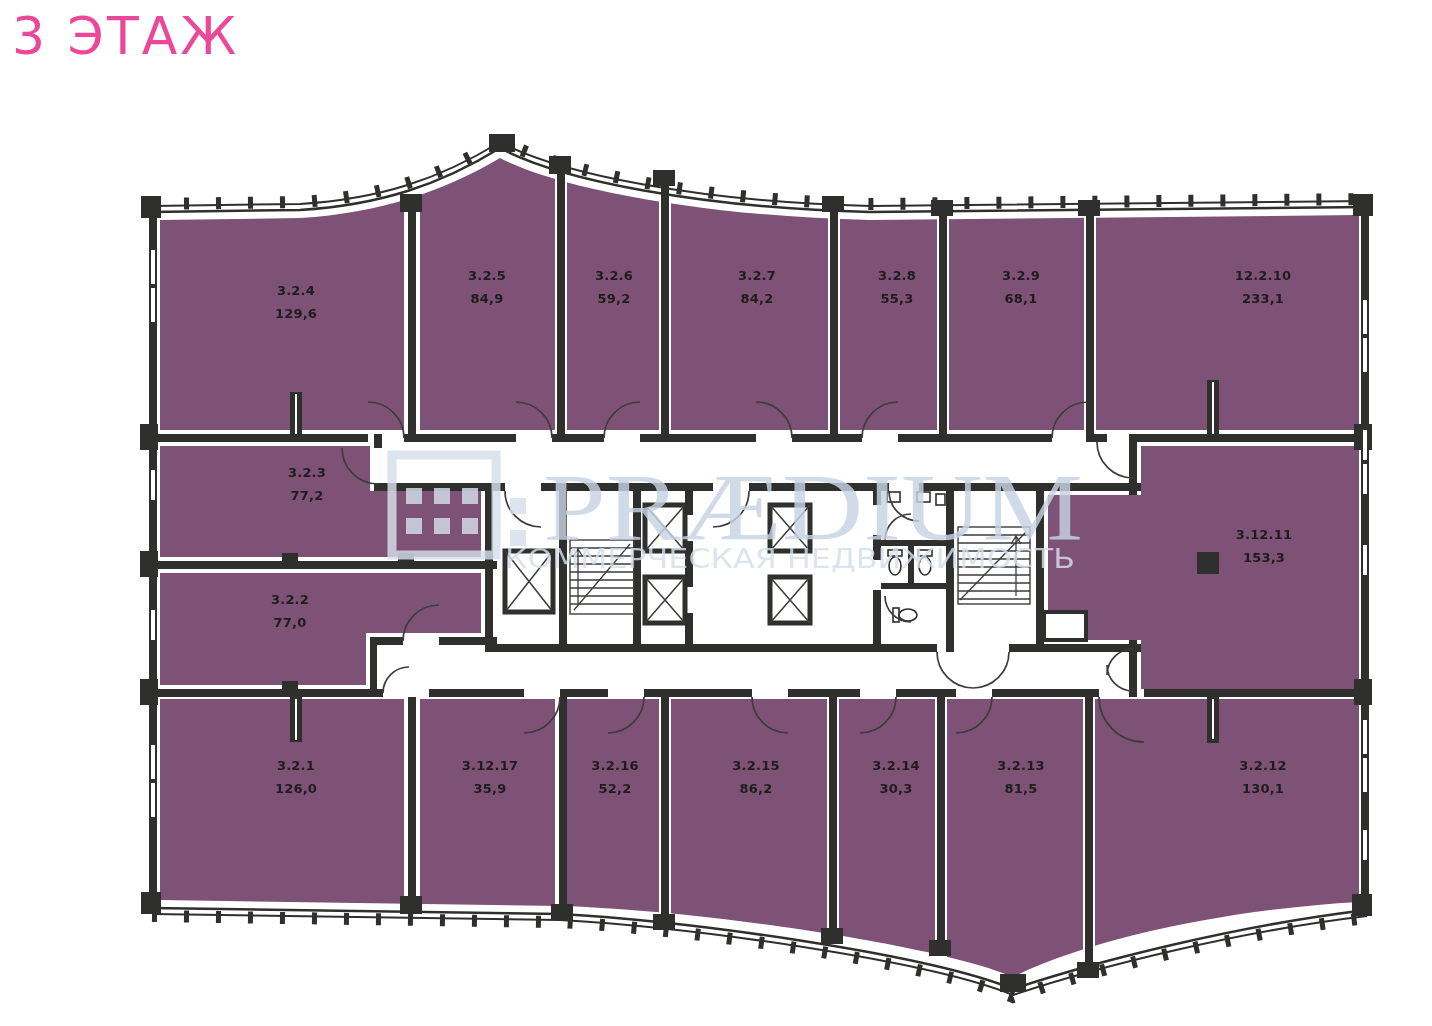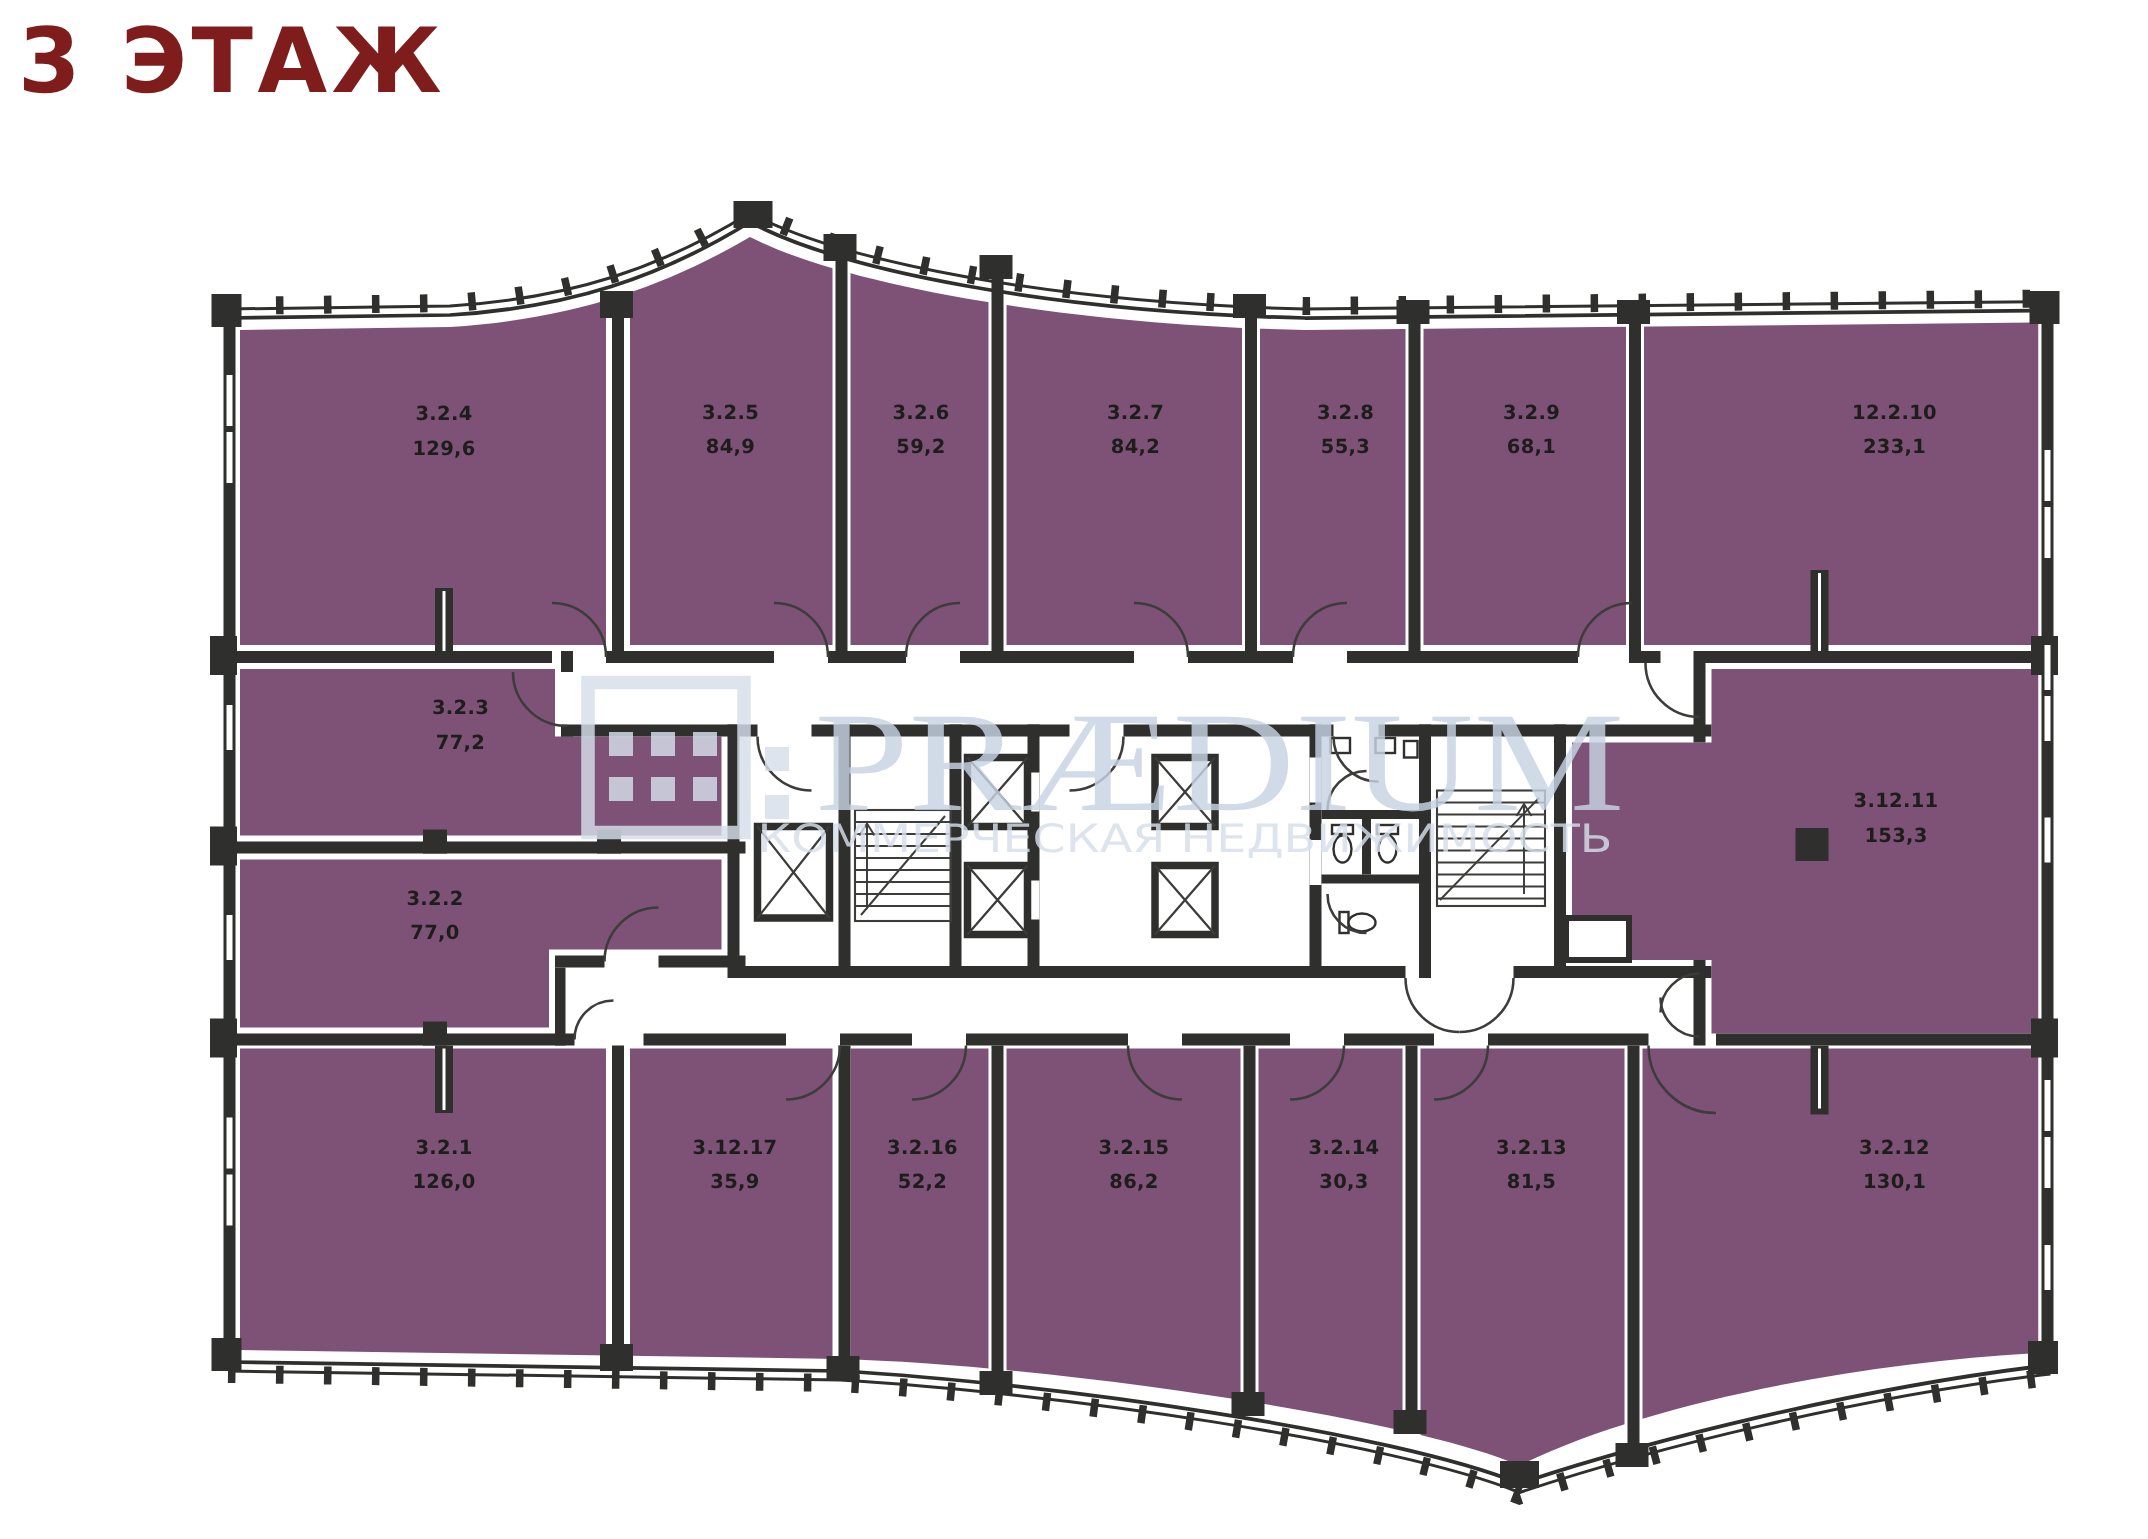--- a/index.html
+++ b/index.html
@@ -13,22 +13,22 @@
   .fixture{fill:#ffffff;stroke:var(--wall);stroke-width:1.6;}
   .door{stroke:#3c3c3a;stroke-width:1.7;fill:none;}
   .tread{stroke:#3c3c3a;stroke-width:1.3;fill:none;}
   .shaft{fill:#ffffff;stroke:var(--wall);stroke-width:5;}
   .shaftX{stroke:#3c3c3a;stroke-width:1.5;}
   .wm{opacity:.82;}
   .wm-shape{fill:var(--wm-light);}
   .wm-frame{fill:none;stroke:var(--wm-light);stroke-width:9;}
   .brand-text{fill:var(--wm-text);font-family:"Liberation Serif","DejaVu Serif",serif;font-size:95px;}
   .tagline-text{fill:var(--wm-light);font-family:"DejaVu Sans",sans-serif;font-size:26px;}
-  #floor-title{position:absolute;left:12px;top:6px;font-size:60px;letter-spacing:3px;
-               color:#7f1d1d;font-weight:700;font-family:"DejaVu Sans",sans-serif;}
+  #floor-title{position:absolute;left:12px;top:6px;font-size:52px;letter-spacing:3px;
+               color:#ec4899;font-weight:400;font-family:"DejaVu Sans",sans-serif;}
   .lbl{position:absolute;transform:translate(-50%,-50%);text-align:center;color:#1d1d1b;
        font-size:13px;font-weight:600;line-height:23px;letter-spacing:.2px;white-space:nowrap;}
 </style>
 </head>
 <body>
 
 <div id="stage">
 
 <svg id="plan-svg" viewBox="0 0 1432 1026">
   <defs>
@@ -273,21 +273,21 @@
     <rect class="wm-shape" x="462" y="518" width="16" height="16"></rect>
     <rect class="wm-shape" x="510" y="498" width="16" height="16"></rect>
         <rect class="wm-shape" x="510" y="530" width="16" height="16"></rect>
     <text class="brand-text" x="543" y="540" textLength="540" lengthAdjust="spacingAndGlyphs">PRÆDIUM</text>
     <text class="tagline-text" x="505" y="568" textLength="570" lengthAdjust="spacingAndGlyphs">КОММЕРЧЕСКАЯ НЕДВИЖИМОСТЬ</text>
   </g>
 </svg>
 
   <div id="floor-title">3 ЭТАЖ</div>
 
-  <div class="lbl" style="left:296px;top:288px">
+  <div class="lbl" style="left:296px;top:302px">
       <div>3.2.4</div>
       <div>129,6</div>
     </div>
   <div class="lbl" style="left:487px;top:287px">
       <div>3.2.5</div>
       <div>84,9</div>
     </div>
   <div class="lbl" style="left:614px;top:287px">
       <div>3.2.6</div>
       <div>59,2</div>

